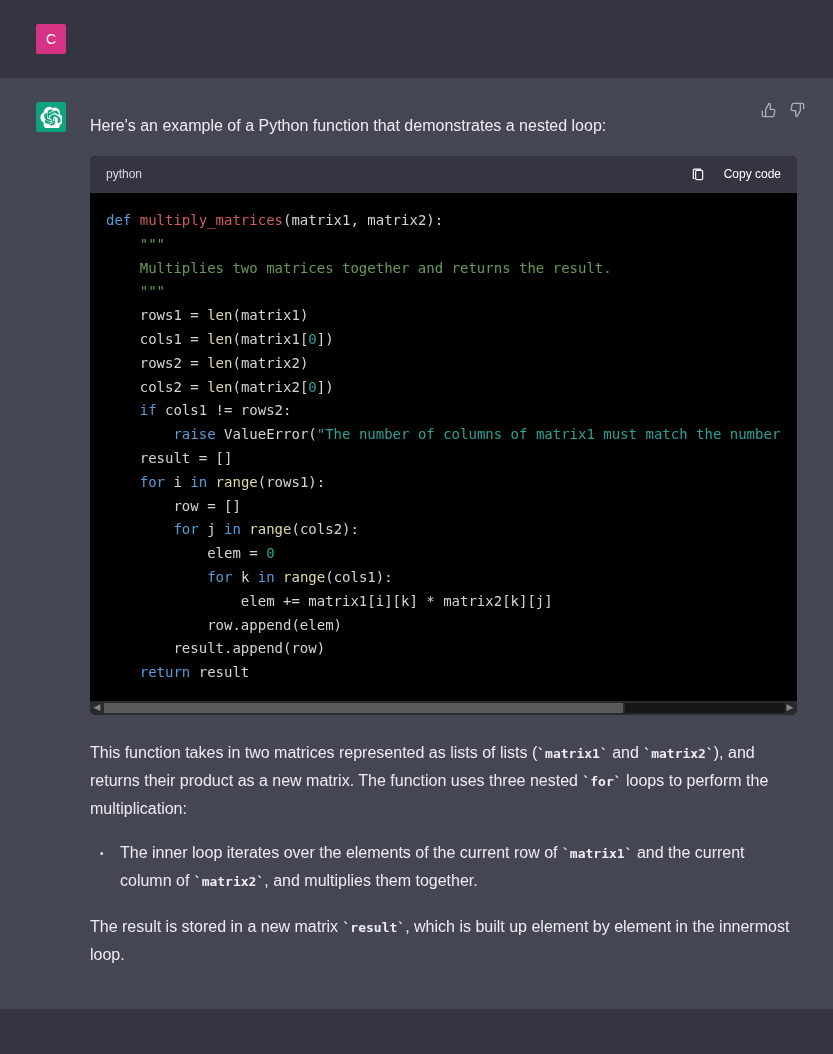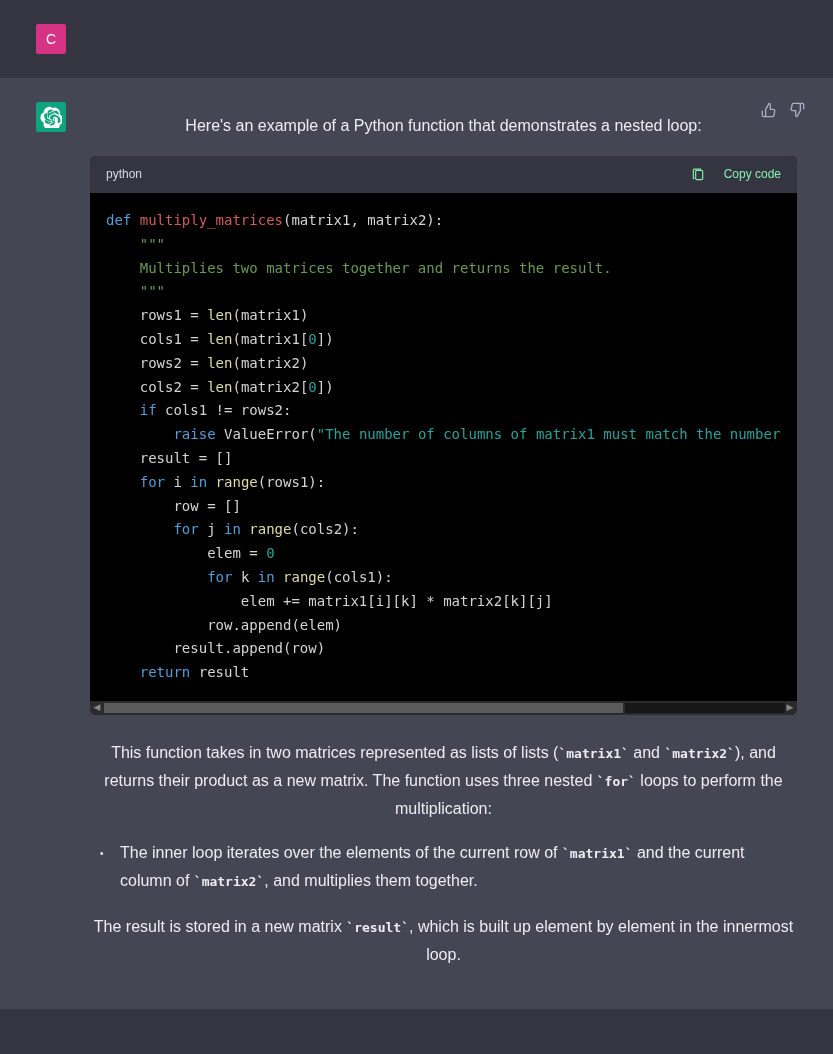--- a/index.html
+++ b/index.html
@@ -31,21 +31,21 @@
   .feedback svg { width: 16px; height: 16px; cursor: pointer; }
   .codebox {
     background: #000; border-radius: 6px; margin: 16px 0 24px 0;
     overflow: hidden;
   }
   .codehdr {
     background: #343541; color: #d9d9e3; font-size: 12px;
     display: flex; justify-content: space-between; 
     padding: 8px 16px;
   }
-  .copybtn { display: flex; align-items: center; gap: 19px; cursor: pointer; color: #86efac; font-size: 12px; }
+  .copybtn { display: flex; align-items: center; gap: 19px; cursor: pointer; color: #ffffff; font-size: 12px; }
   .copybtn svg { width: 14px; height: 14px; }
   .codebody {
     padding: 16px; font-family: "Consolas", "Menlo", monospace;
     font-size: 14px; line-height: 1.7;
     overflow-x: auto; white-space: pre;
   }
   
   .scrollbar-track {
     height: 14px; background: #2b2b2b; display: flex; align-items: center;
     padding: 0 2px; position: relative;
@@ -62,21 +62,21 @@
   .tk-numzero { color: #2aa198; }  
   .tk-op { color: #d4d4d4; }
   .inline-code {
     font-family: "Consolas","Menlo",monospace;
     font-size: 13px; font-weight: 600;
     color: #ececf1;
   }
   ul.explain { padding-left: 18px; margin: 12px 0 18px 0; }
   ul.explain li { margin-bottom: 6px; list-style: none; position: relative; padding-left: 12px;}
   ul.explain li::before { content:"•"; position:absolute; left:-8px; color:#ececf1; font-size:10px; top:6px;}
-  p.para { margin: 10px 0 16px 0; text-align: center; }
+  p.para { margin: 10px 0 16px 0; }
 </style>
 </head>
 <body>
 
 <div class="msg user-msg">
   <div class="avatar user">
     <span>C</span>
   </div>
 </div>
 

